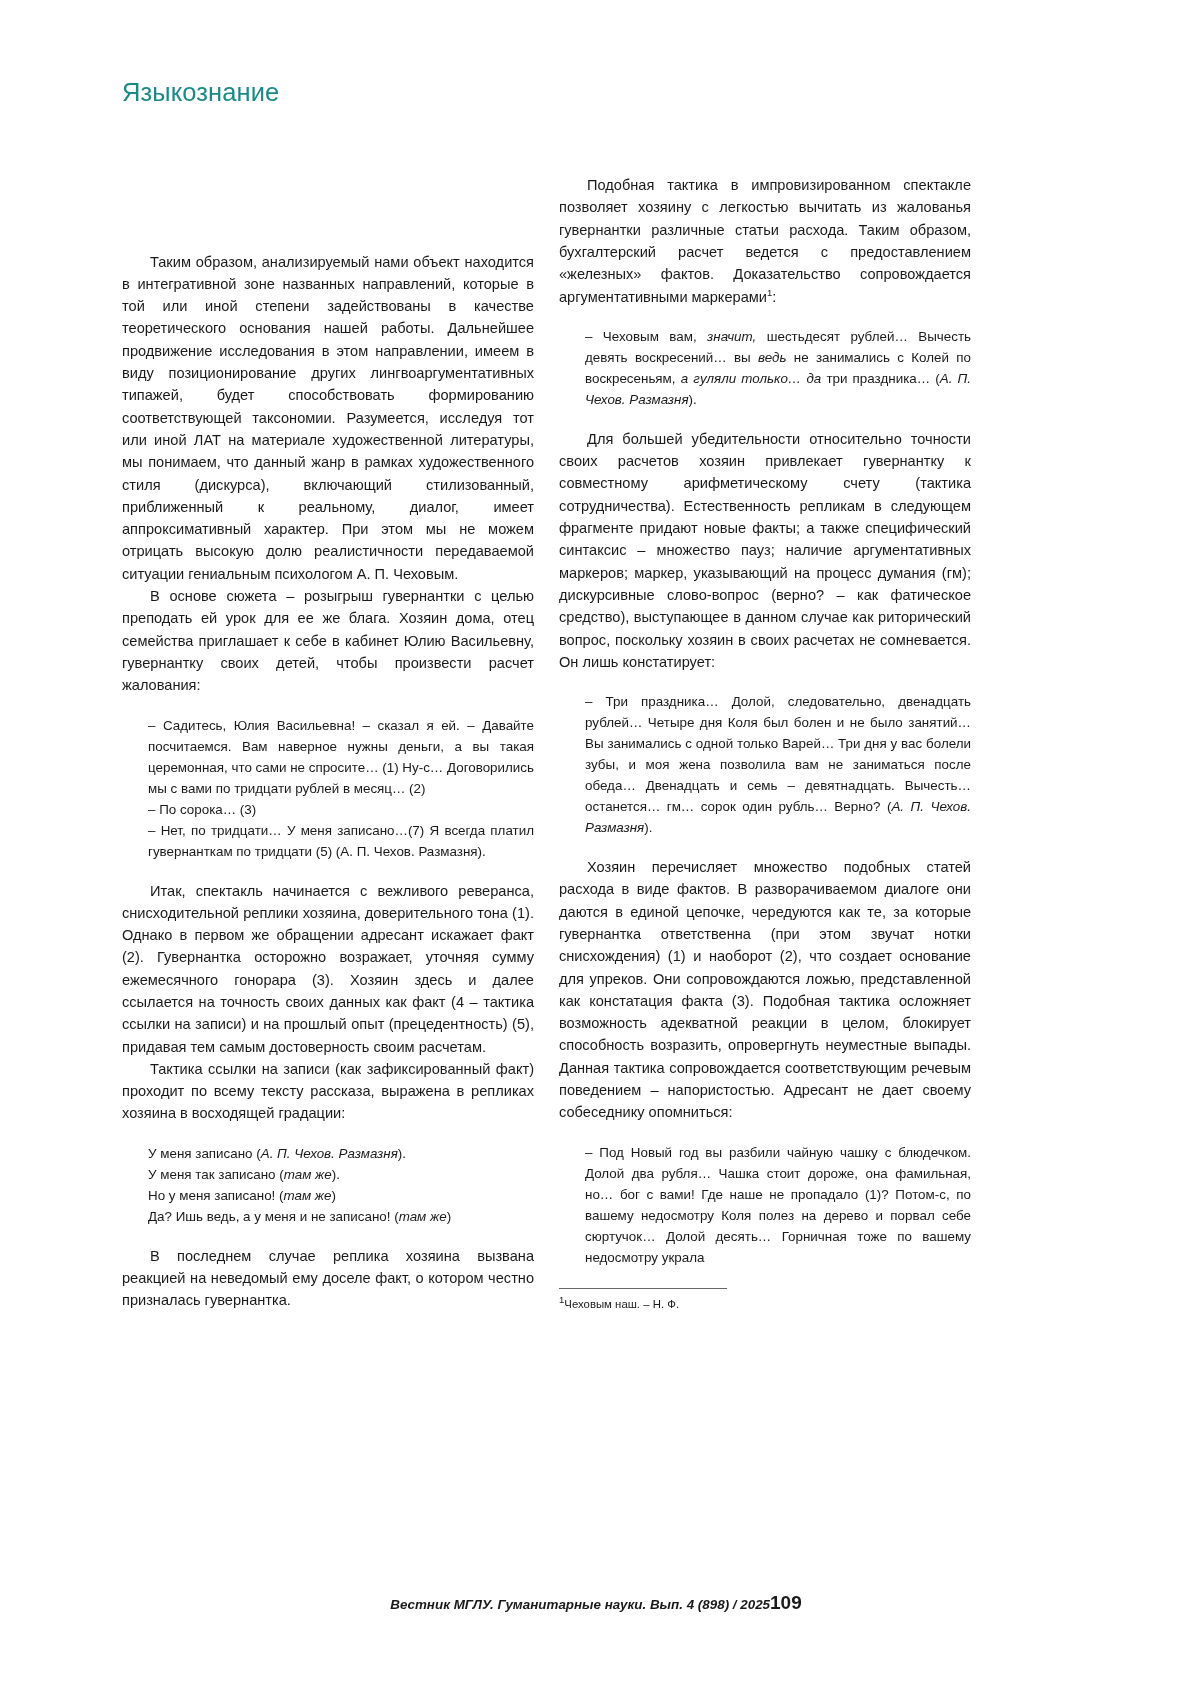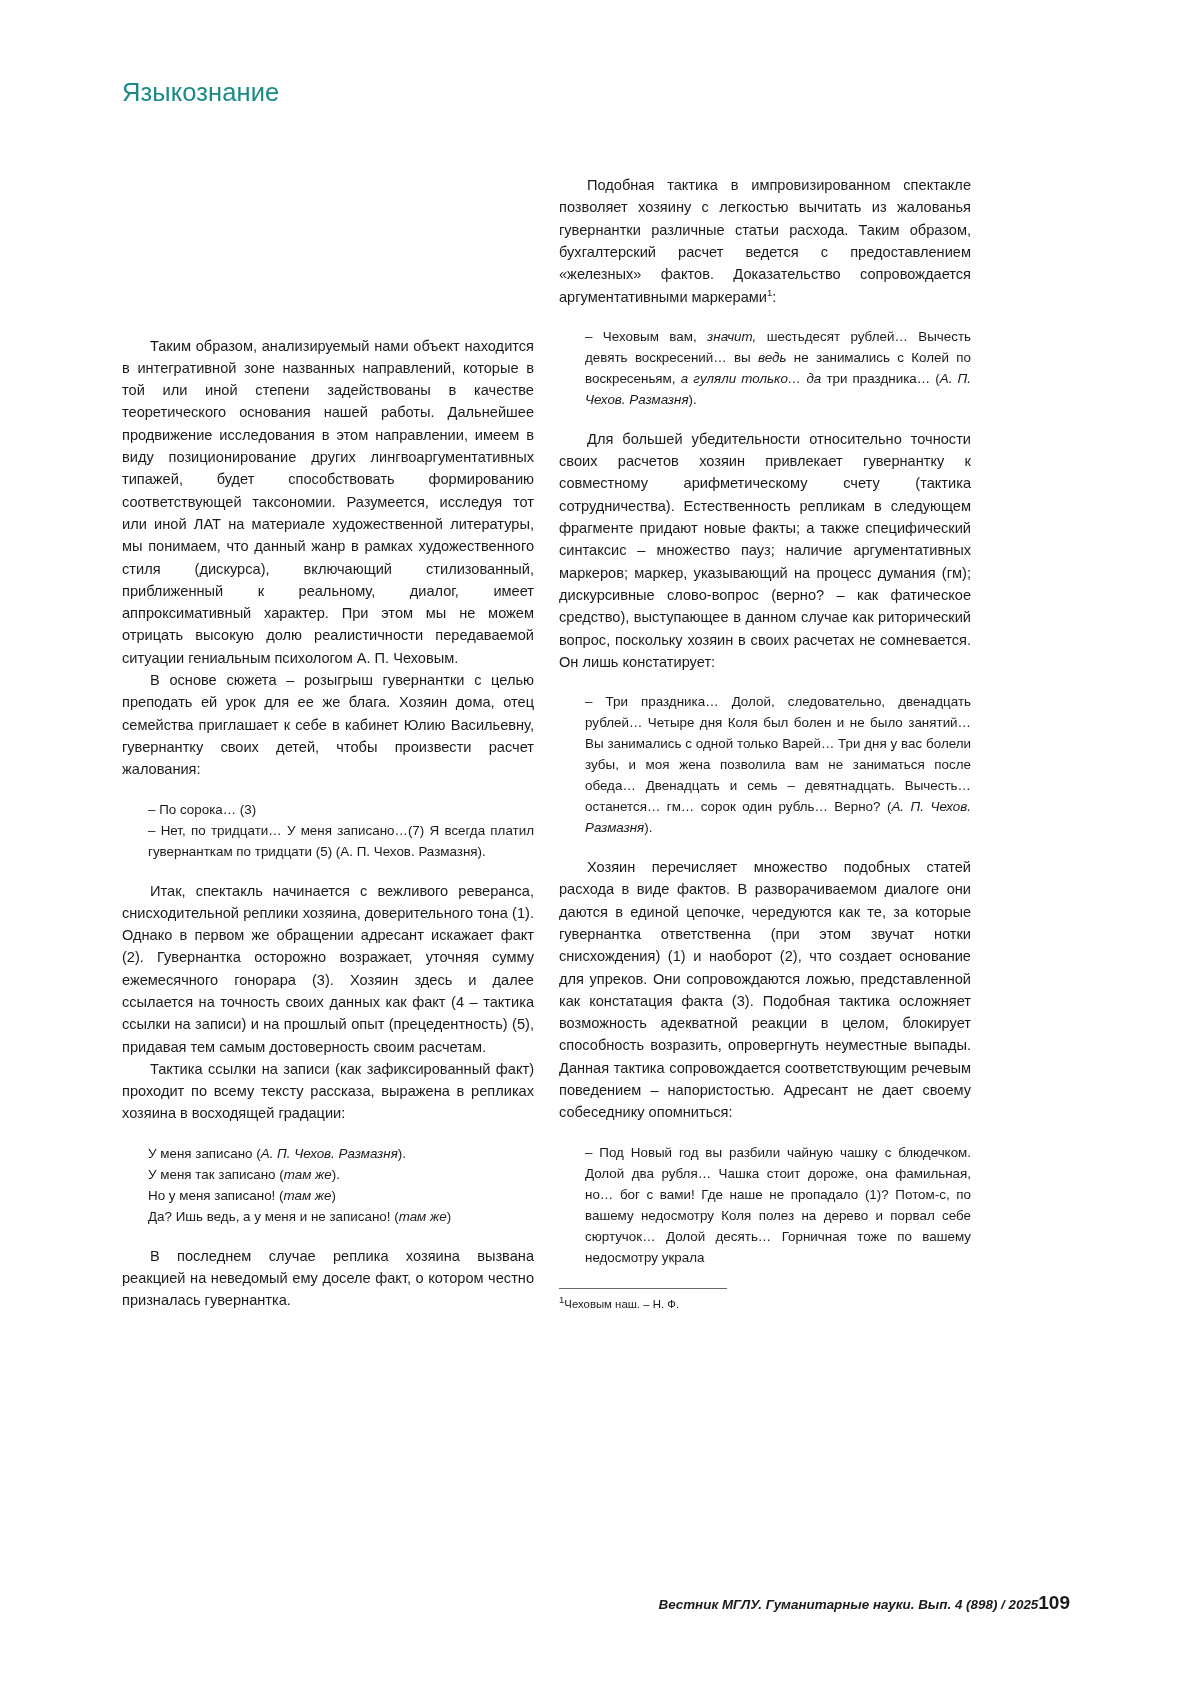--- a/index.html
+++ b/index.html
@@ -94,21 +94,21 @@
     font-size: 9.5px;
     vertical-align: super;
     line-height: 0;
   }
   .footer {
     position: absolute;
     left: 122px;
     right: 130px;
     bottom: 83px;
     display: flex;
-    justify-content: flex-end;
+    justify-content: center;
     align-items: baseline;
     border-top: 0;
   }
   .footer-left {
     font-size: 13.4px;
     font-style: italic;
     font-weight: bold;
     color: #1a1a1a;
   }
   .footer-right {
@@ -126,20 +126,21 @@
 
   <div class="columns">
 
     <div class="col">
 
       <p class="indent">Таким образом, анализируемый нами объект находится в интегративной зоне названных направлений, которые в той или иной степени задействованы в качестве теоретического основания нашей работы. Дальнейшее продвижение исследования в этом направлении, имеем в виду позиционирование других лингвоаргументативных типажей, будет способствовать формированию соответствующей таксономии. Разумеется, исследуя тот или иной ЛАТ на материале художественной литературы, мы понимаем, что данный жанр в рамках художественного стиля (дискурса), включающий стилизованный, приближенный к реальному, диалог, имеет аппроксимативный характер. При этом мы не можем отрицать высокую долю реалистичности передаваемой ситуации гениальным психологом А. П. Чеховым.</p>
 
       <p class="indent">В основе сюжета – розыгрыш гувернантки с целью преподать ей урок для ее же блага. Хозяин дома, отец семейства приглашает к себе в кабинет Юлию Васильевну, гувернантку своих детей, чтобы произвести расчет жалования:</p>
 
       <div class="quote quote-block">
+        <p class="hang">– Садитесь, Юлия Васильевна! – сказал я ей. – Давайте посчитаемся. Вам наверное нужны деньги, а вы такая церемонная, что сами не спросите… (1) Ну-с… Договорились мы с вами по тридцати рублей в месяц… (2)</p>
         <p class="hang">– По сорока… (3)</p>
         <p class="hang">– Нет, по тридцати… У меня записано…(7) Я всегда платил гувернанткам по тридцати (5) (А. П. Чехов. Размазня).</p>
       </div>
 
       <p class="indent after-quote">Итак, спектакль начинается с вежливого реверанса, снисходительной реплики хозяина, доверительного тона (1). Однако в первом же обращении адресант искажает факт (2). Гувернантка осторожно возражает, уточняя сумму ежемесячного гонорара (3). Хозяин здесь и далее ссылается на точность своих данных как факт (4 – тактика ссылки на записи) и на прошлый опыт (прецедентность) (5), придавая тем самым достоверность своим расчетам.</p>
 
       <p class="indent">Тактика ссылки на записи (как зафиксированный факт) проходит по всему тексту рассказа, выражена в репликах хозяина в восходящей градации:</p>
 
       <div class="quote quote-lines">
         <p><span>У меня записано (</span><i>А. П. Чехов. Размазня</i><span>).</span></p>

